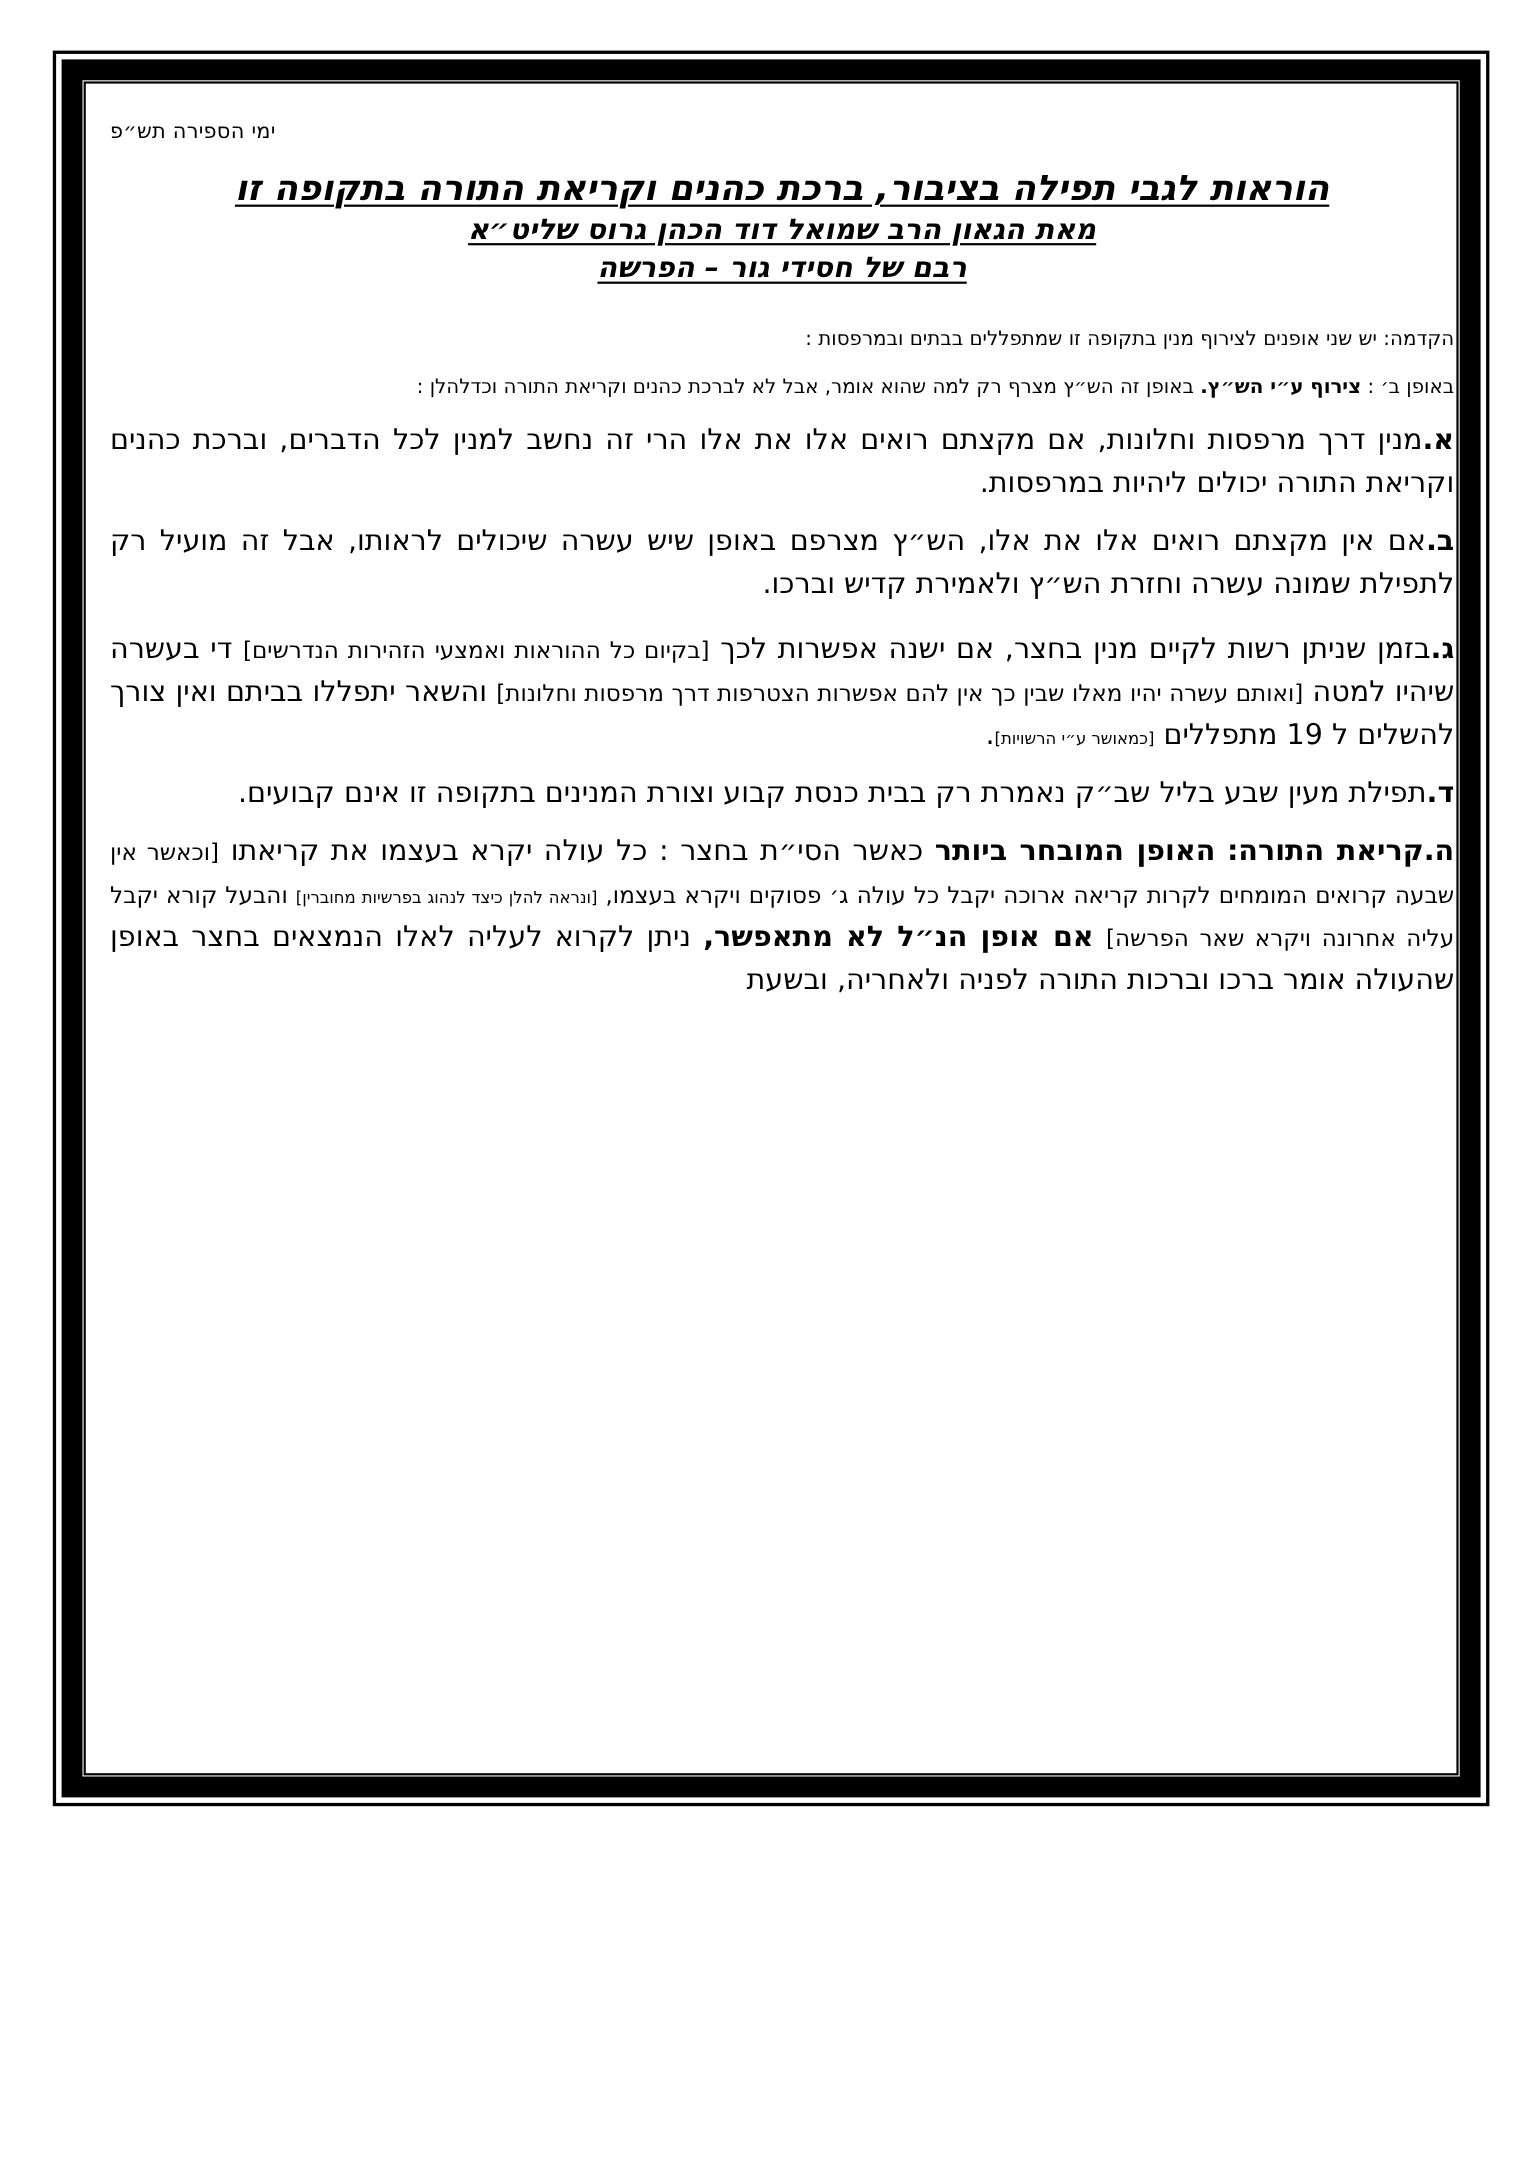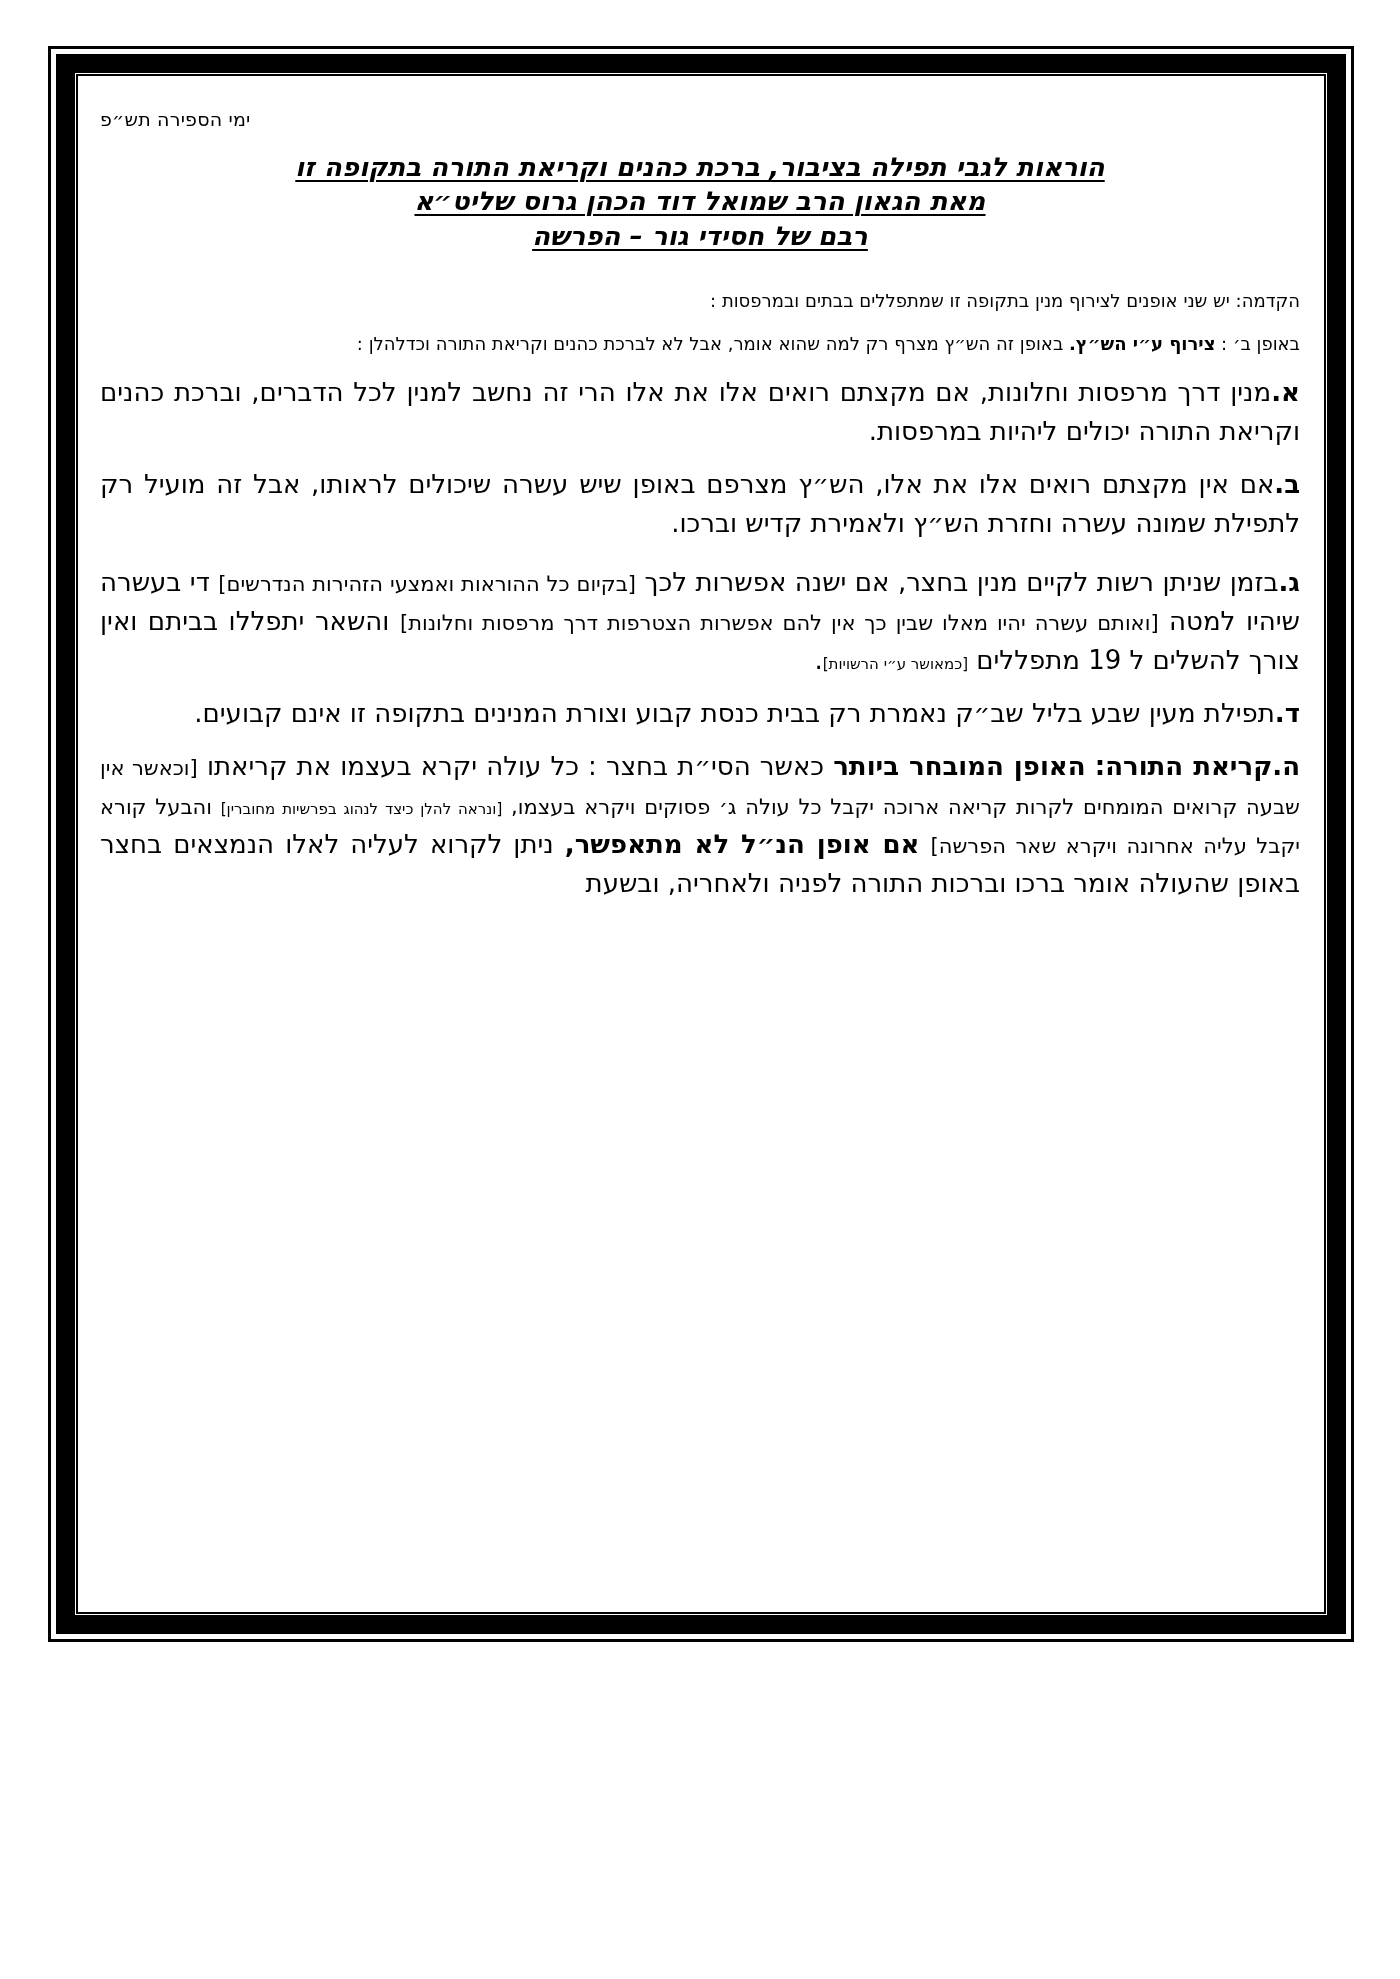--- a/index.html
+++ b/index.html
@@ -6,21 +6,21 @@
   body{
     width:1400px;height:1979px;
     font-family:"DejaVu Sans","Liberation Sans",sans-serif;
     color:#000;
     overflow:hidden;
   }
   .page{
     position:relative;
     width:1400px;height:1684px;
     box-sizing:border-box;
-    padding:48px 42px 40px 42px;
+    padding:48px 20px 40px 42px;
     background:#fff;
   }
   
   .frame-outer{
     position:absolute;
     left:48px;top:46px;right:46px;bottom:42px;
     border:3px solid #000;
     box-sizing:border-box;
   }
   .frame-band{
@@ -68,21 +68,21 @@
     font-weight:bold;
     font-style:italic;
     font-size:26.5px;
     line-height:1.32;
     text-decoration:underline;
     text-underline-offset:4px;
     text-decoration-thickness:2px;
     letter-spacing:.1px;
     display:block;
   }
-  .title-line.l1{font-size:26px;}
+  .title-line.l1{font-size:32px;}
   .title-line.l2{font-size:26px;}
   .title-line.l3{font-size:26px;}
   p.para{
     font-size:18px;
     line-height:1.5;
     margin:0 0 16px 0;
     text-align:justify;
     text-align-last:right;
     direction:rtl;
   }

